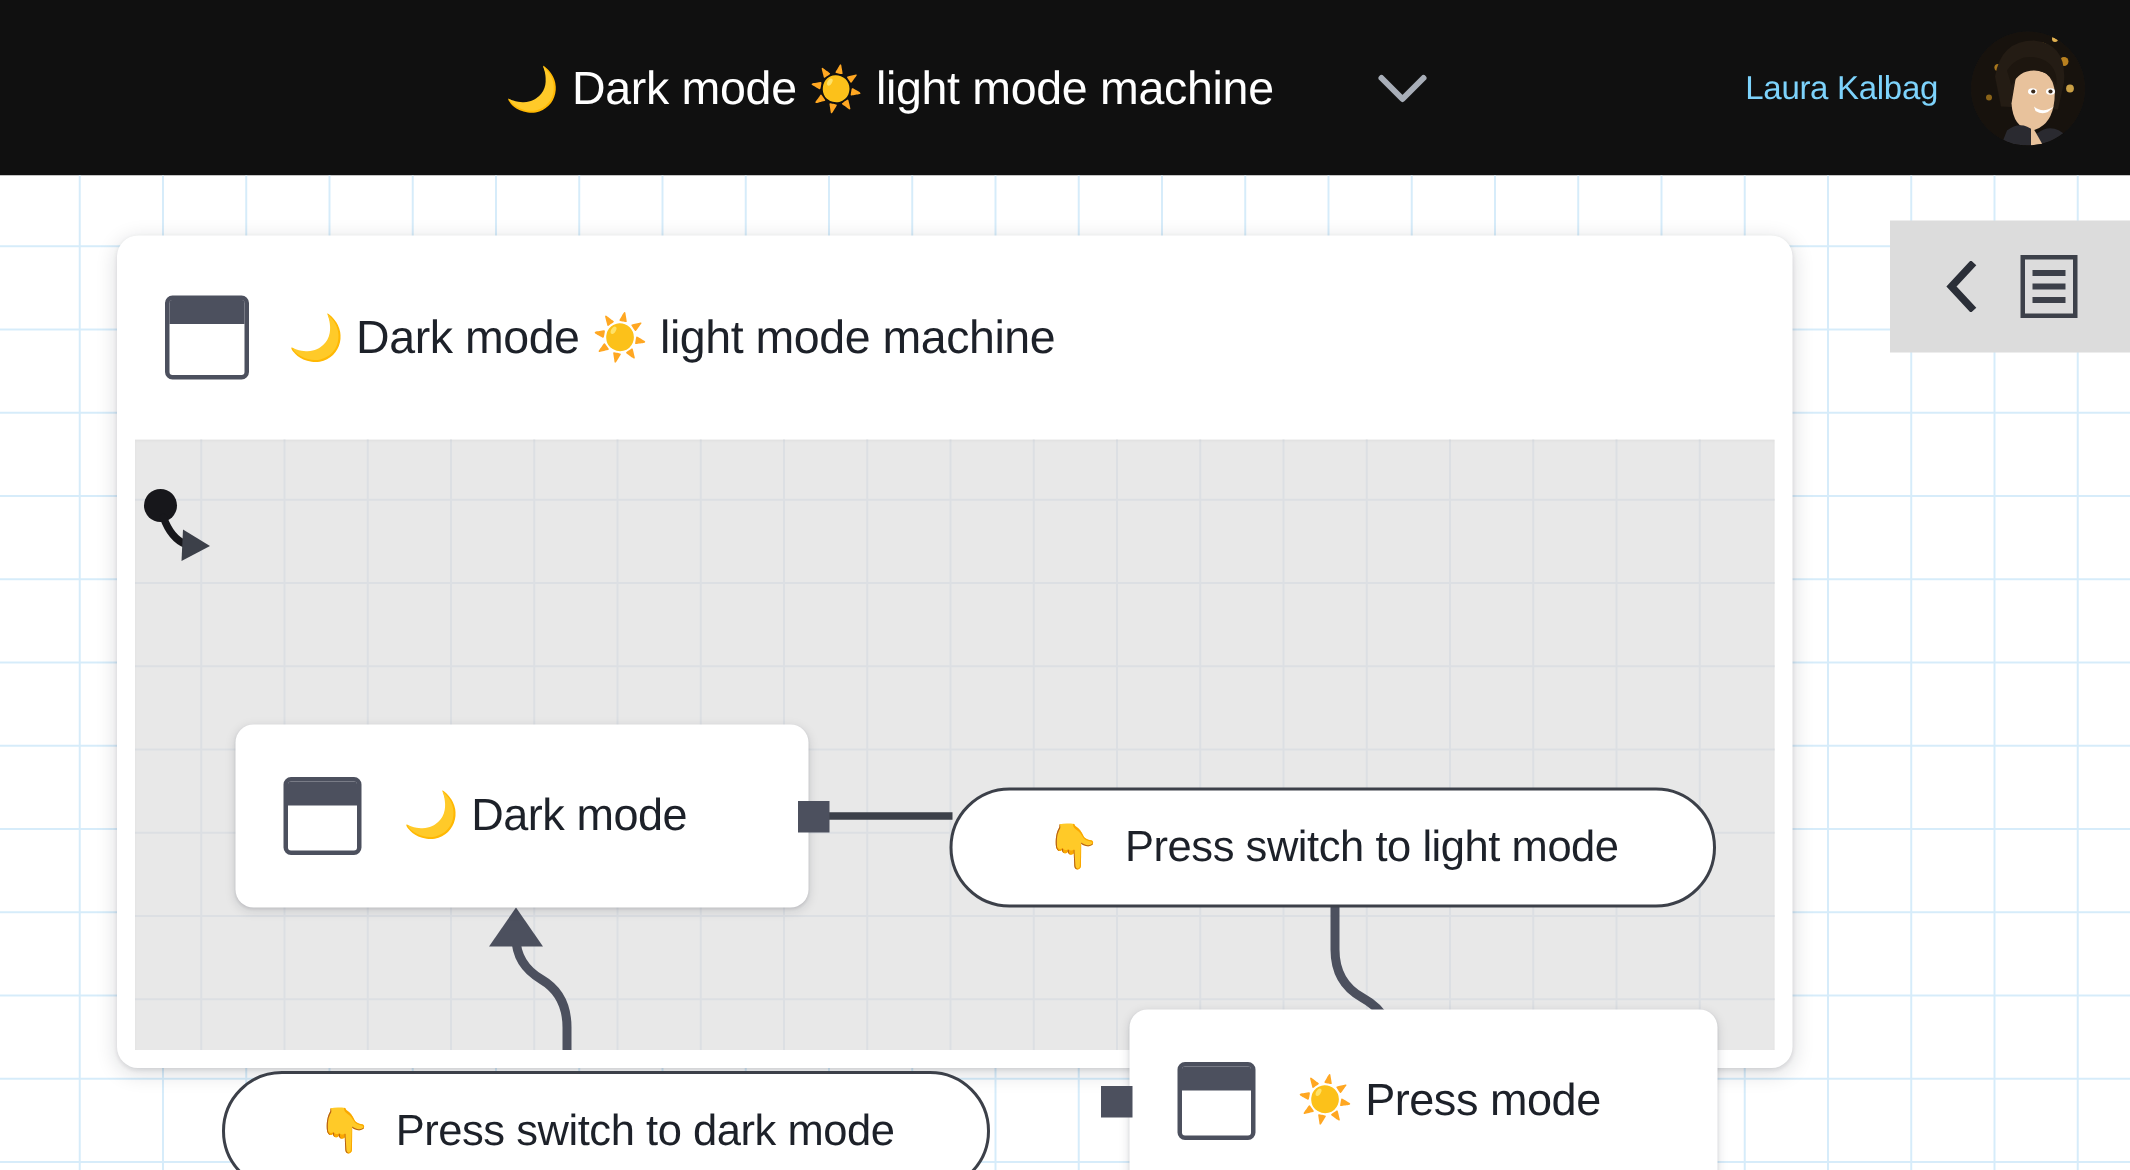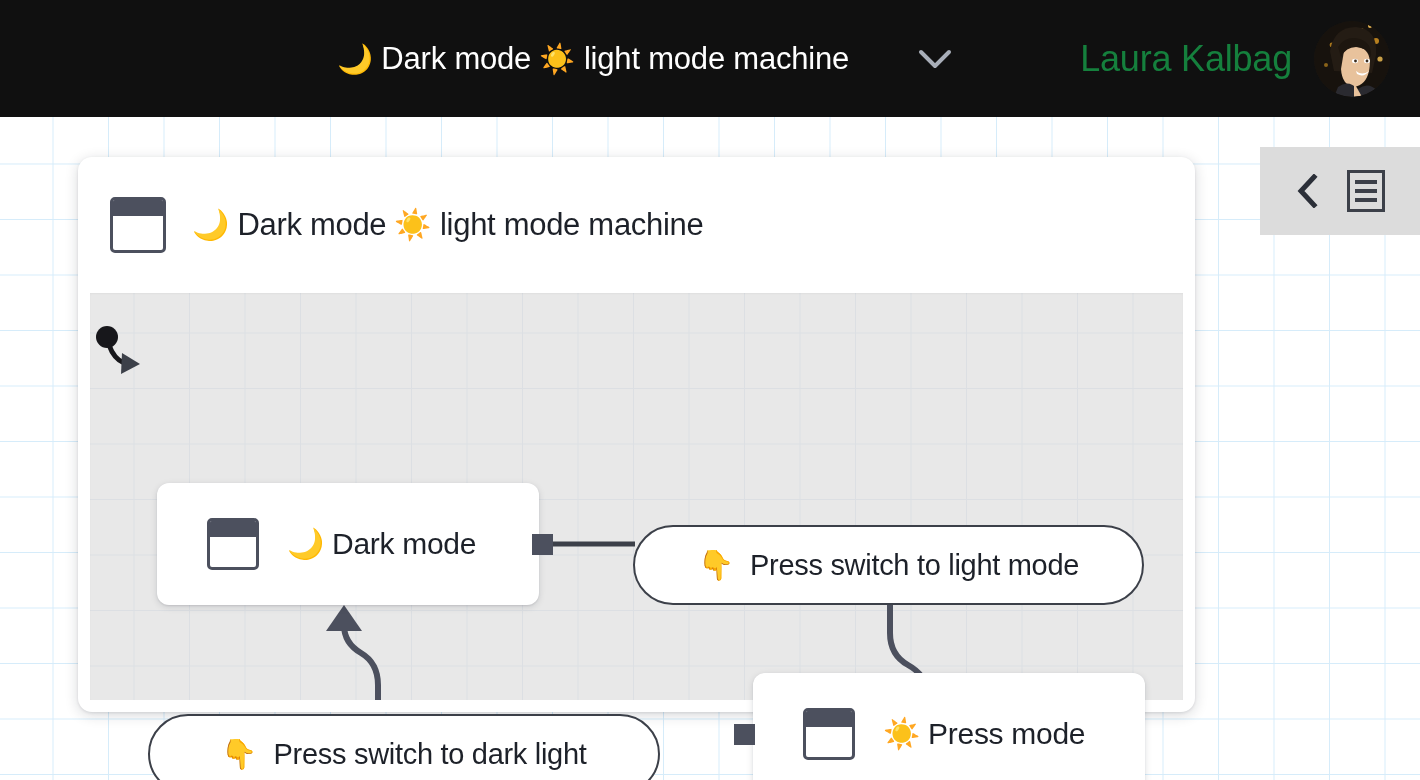--- a/index.html
+++ b/index.html
@@ -41,22 +41,22 @@
     display: flex; align-items: center; justify-content: center;
     cursor: pointer;
   }
   .chevron-down svg { display: block; }
   .user-area {
     position: absolute; right: 30px; top: 50%;
     transform: translateY(-50%);
     display: flex; align-items: center; gap: 22px;
   }
   .user-name {
-    color: #15803d;
-    font-size: 36px;
+    color: #7dd3fc;
+    font-size: 22px;
     font-weight: 400;
     letter-spacing: -0.2px;
     white-space: nowrap;
   }
   .avatar {
     width: 76px; height: 76px; border-radius: 50%;
     overflow: hidden; flex: 0 0 auto;
     background: #1b1713;
     position: relative;
   }
@@ -125,21 +125,21 @@
     box-shadow: inset 0 1px 2px rgba(0,0,0,.04);
   }
 
   
   .node {
     position: absolute;
     background: #ffffff;
     border-radius: 12px;
     box-shadow: 0 2px 7px rgba(16,24,40,.13), 0 1px 2px rgba(16,24,40,.10);
     display: flex; align-items: center;
-    padding-left: 50px;
+    padding-left: 32px;
     gap: 28px;
   }
   .node-label {
     font-size: 30px; color: #1d2129; letter-spacing: -0.3px;
     white-space: nowrap;
   }
   #node-dark  { left: 67px;  top: 190px; width: 382px; height: 122px; }
   #node-light { left: 663px; top: 380px; width: 392px; height: 122px; }
 
   
@@ -322,18 +322,18 @@
         <div class="win-icon small"></div>
         <div class="node-label">
           <span class="emoji">☀️</span>
           <span>Press mode</span>
         </div>
       </div>
       <div class="connector" id="conn-light-left"></div>
 
       <div class="pill" id="pill-to-dark">
         <span class="emoji emoji-hand">👇</span>
-        <span class="pill-label">Press switch to dark light</span>
+        <span class="pill-label">Press switch to dark mode</span>
       </div>
 
     </div>
   </div>
 </div>
 
 </body></html>

